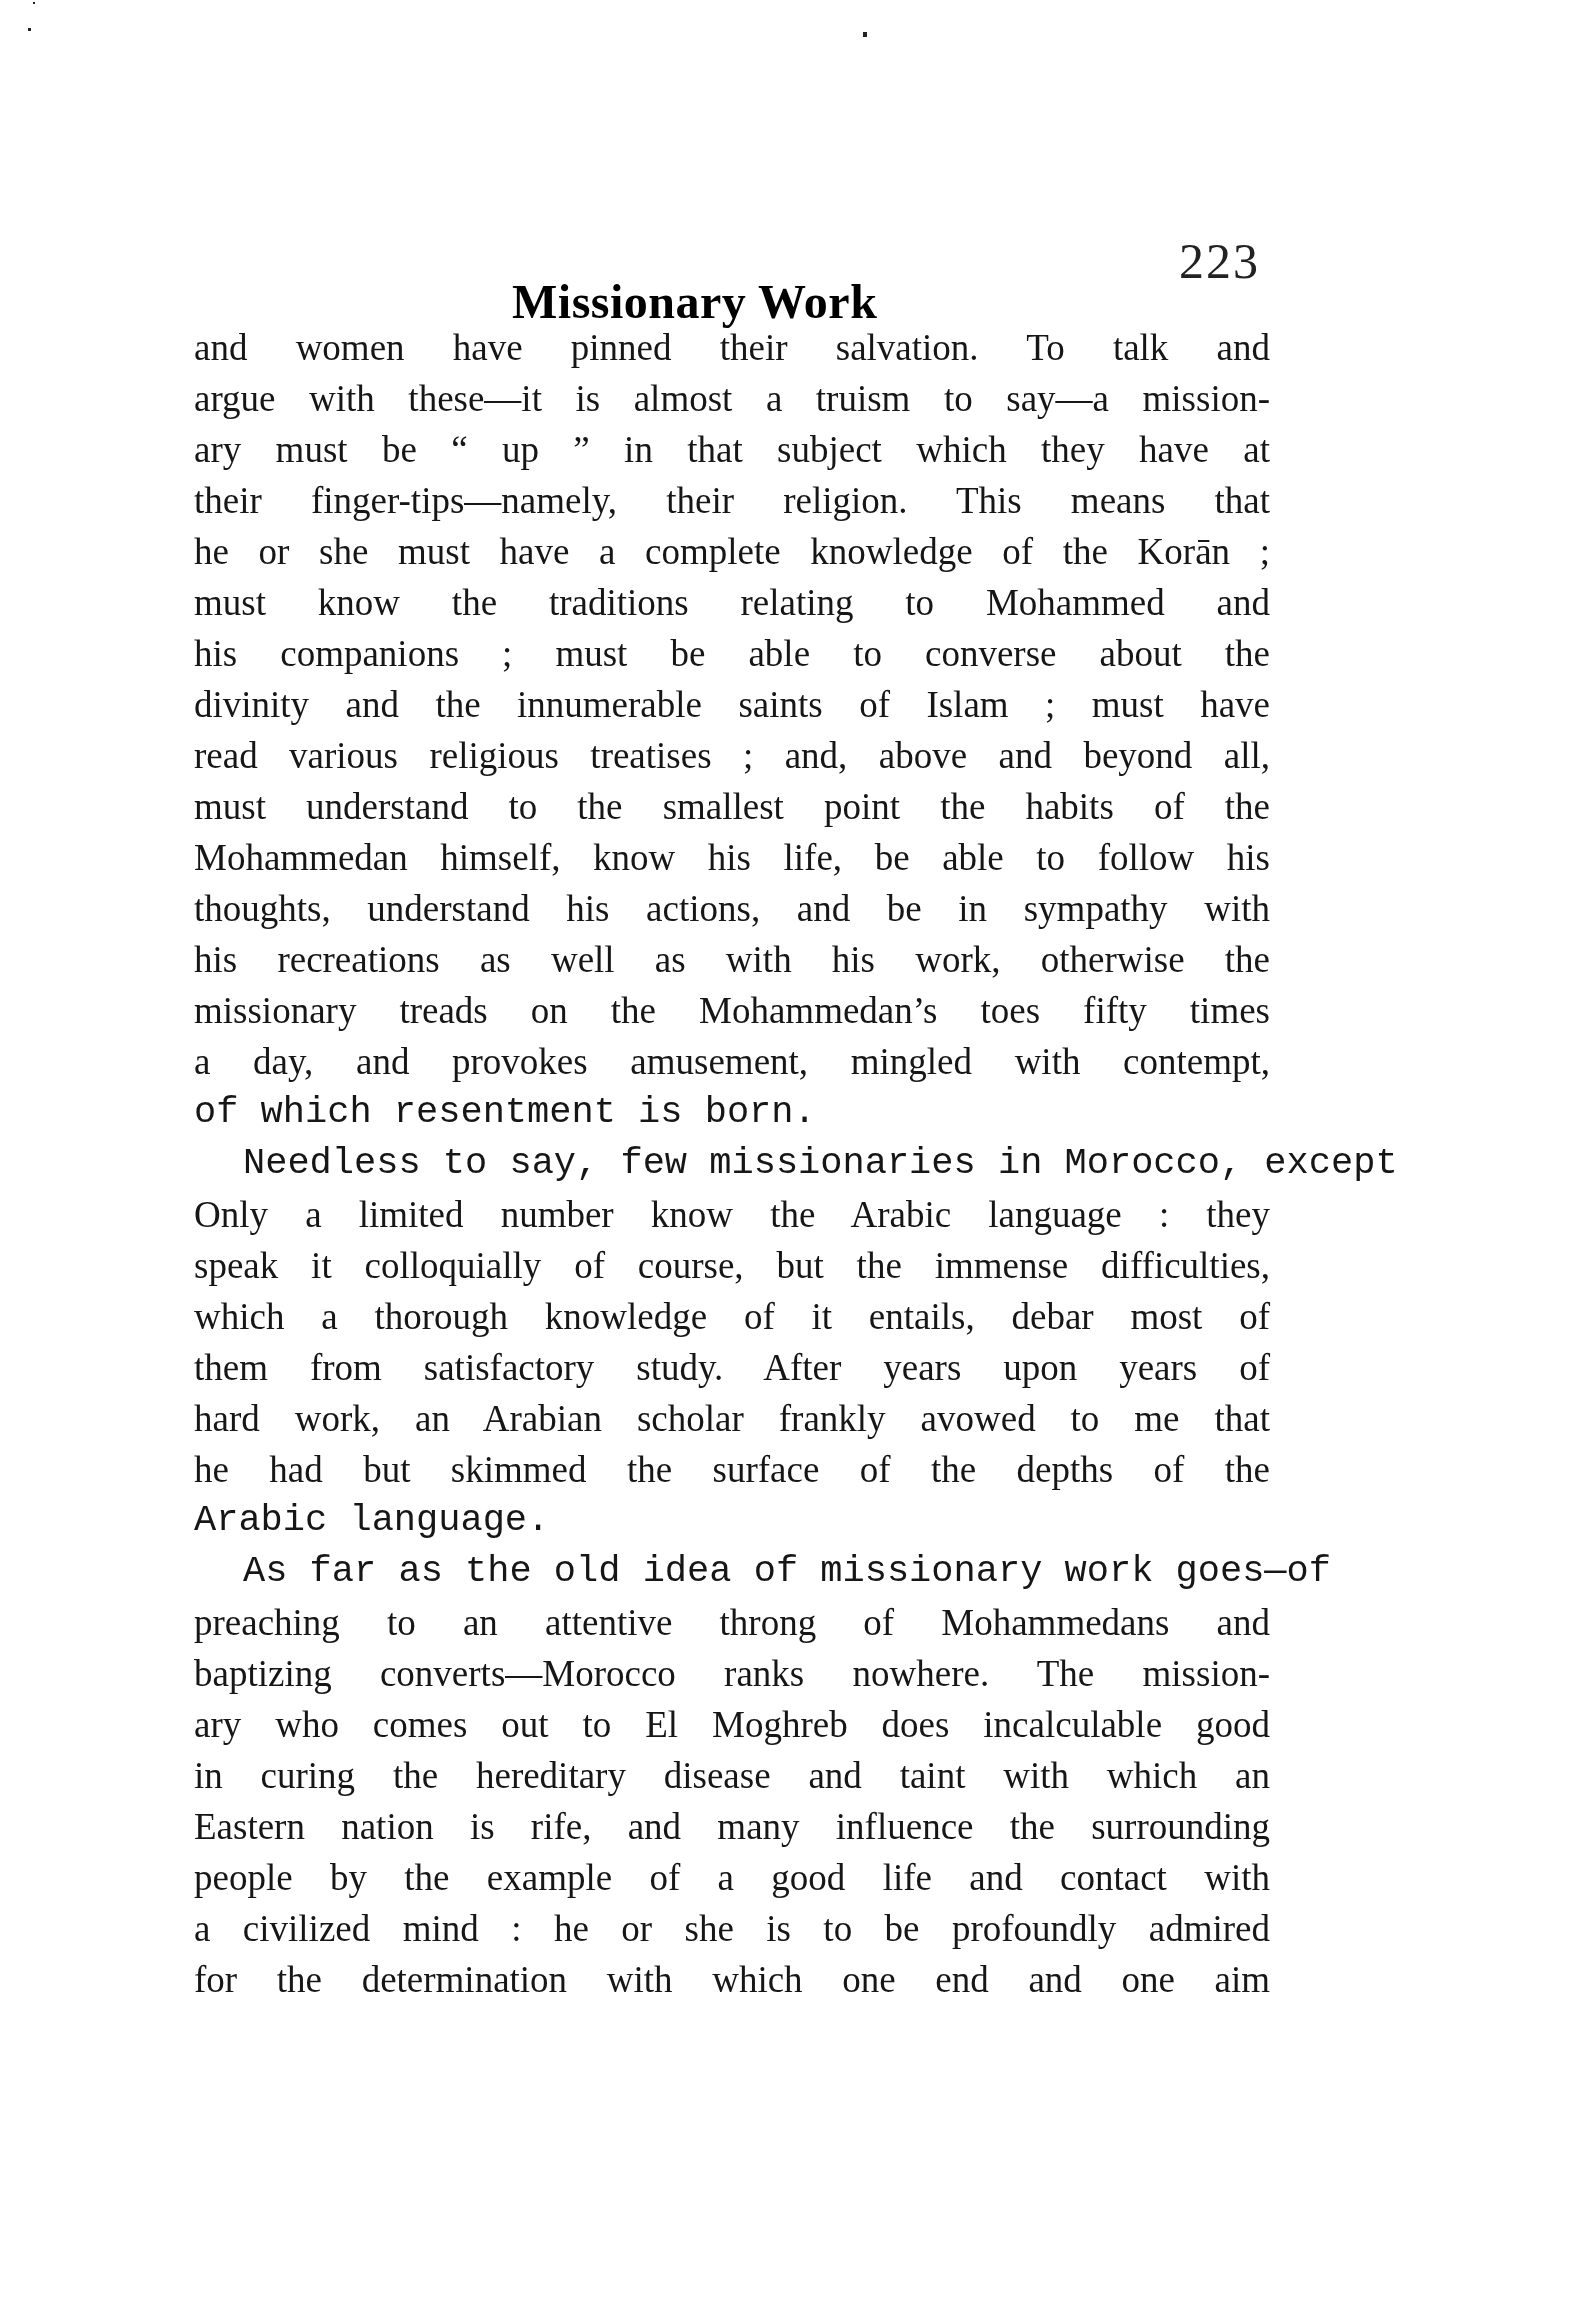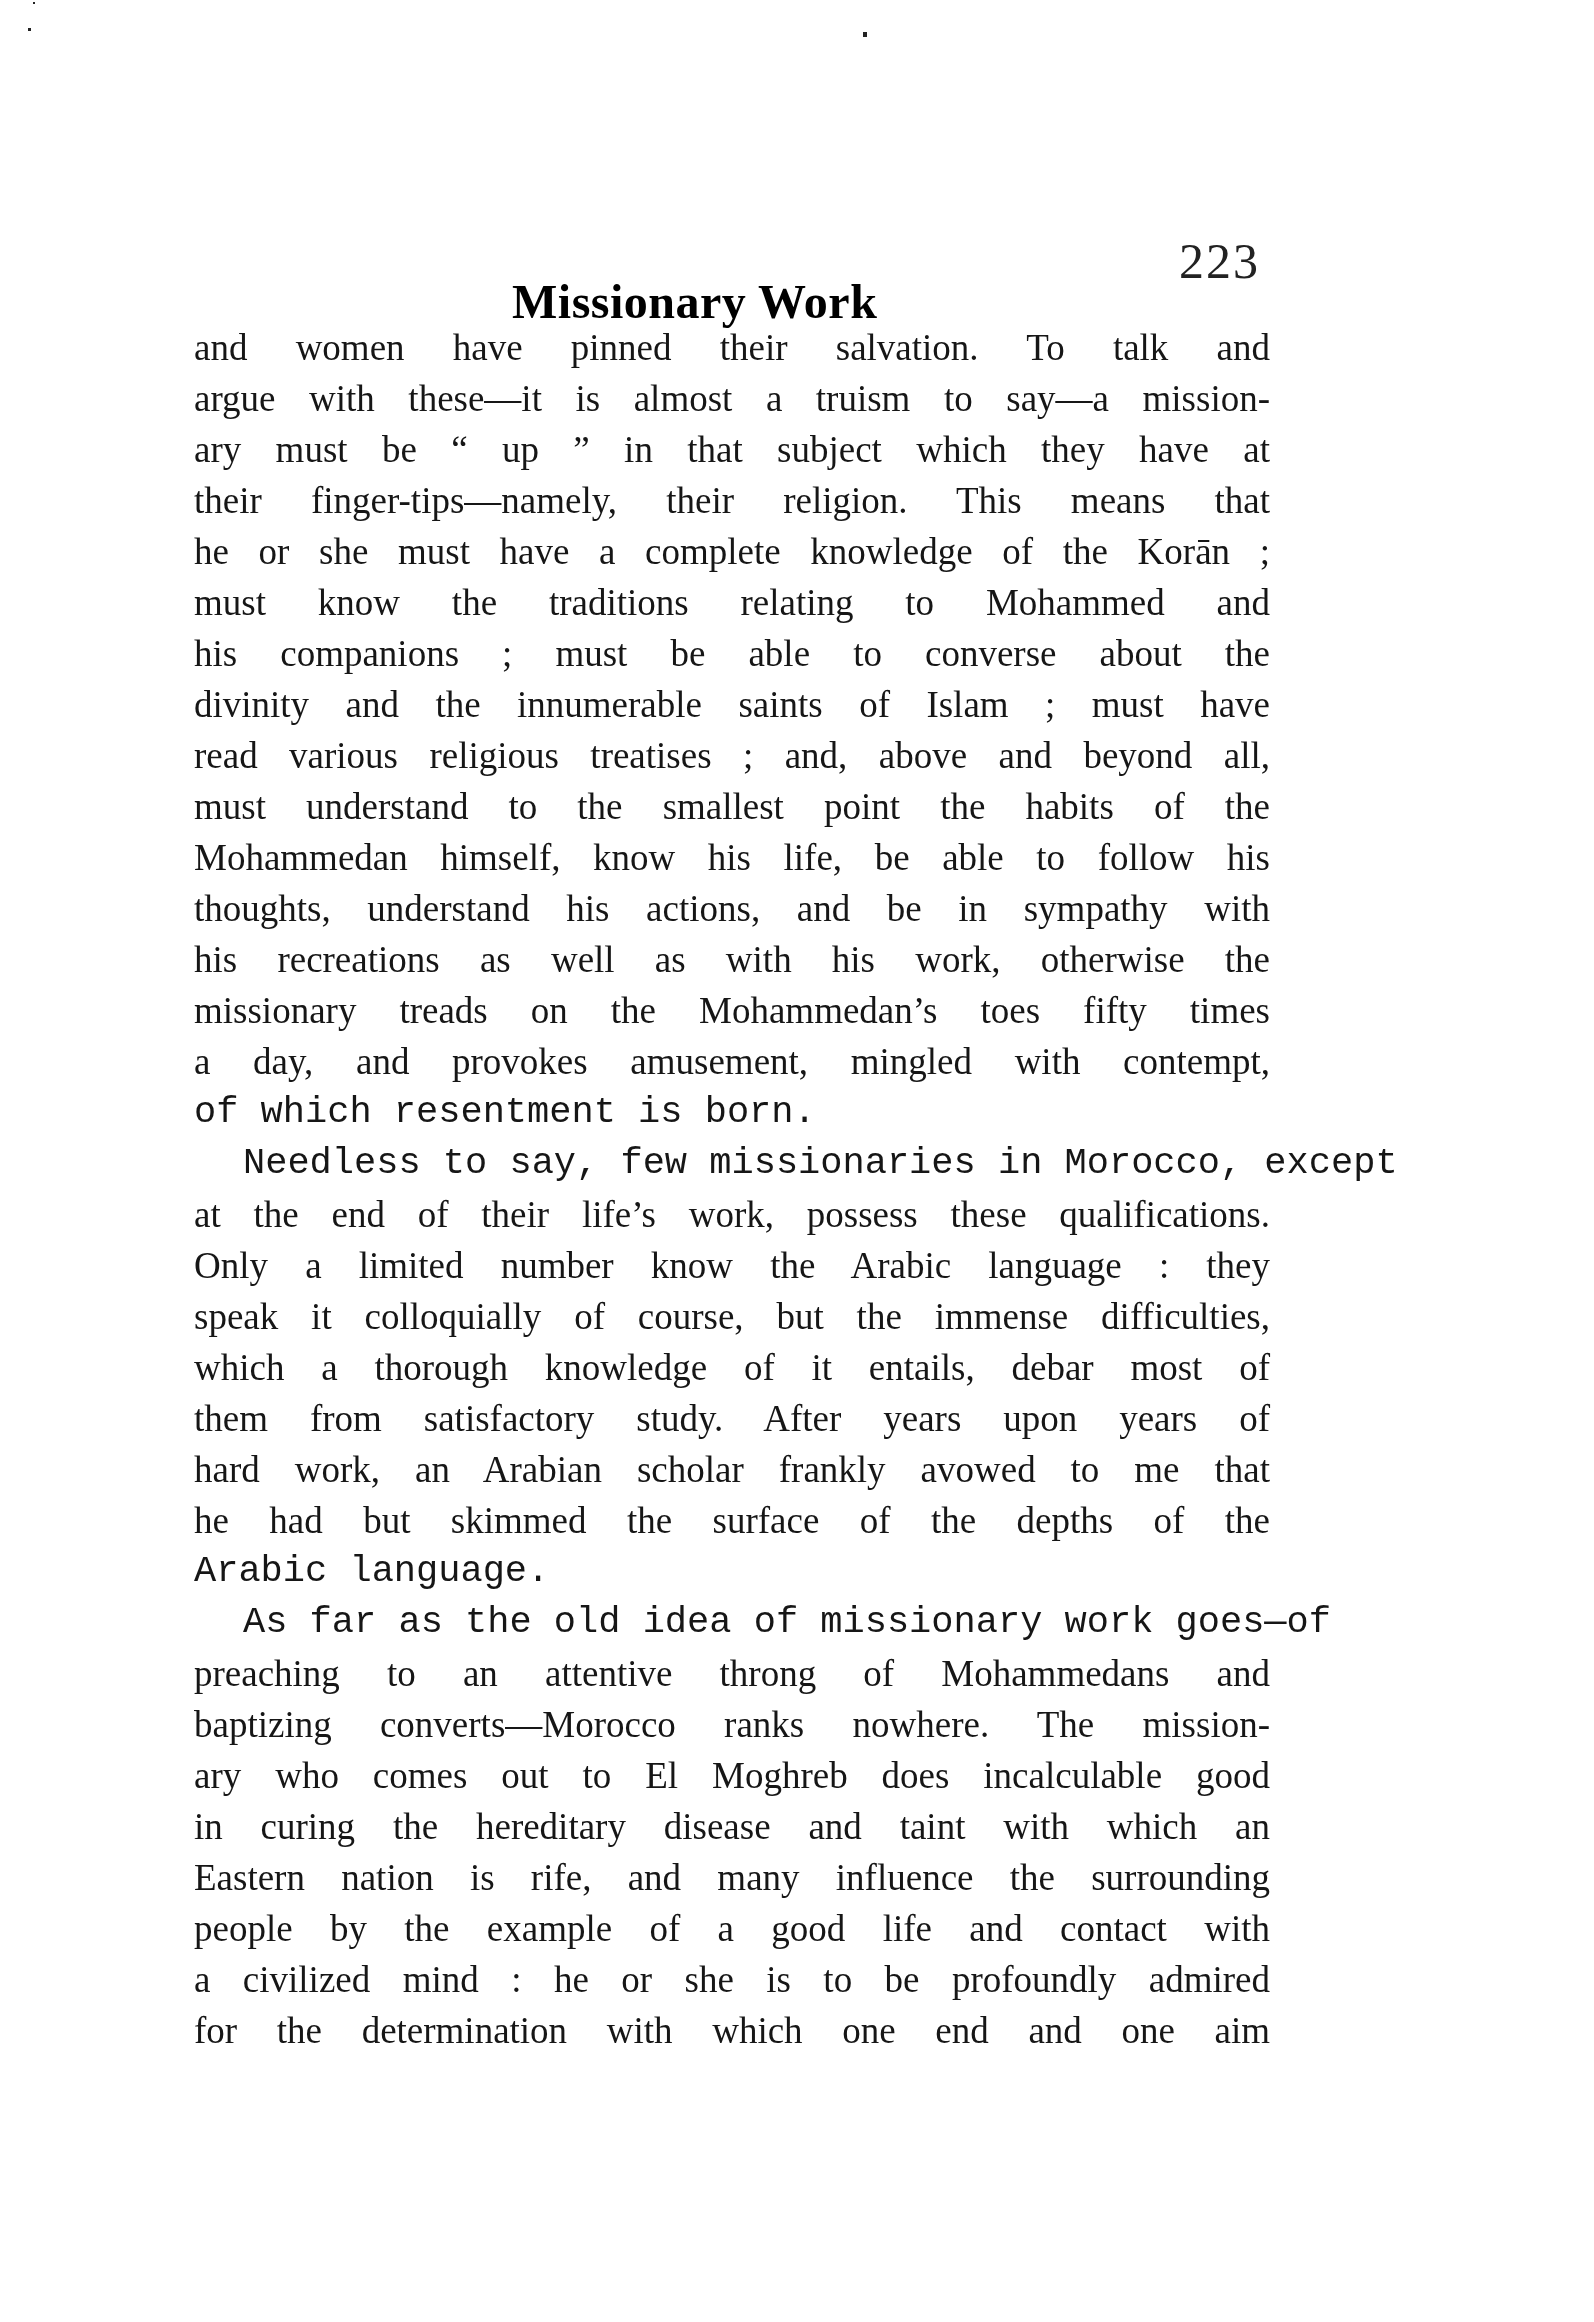--- a/index.html
+++ b/index.html
@@ -95,21 +95,20 @@
   <span class="line">divinity and the innumerable saints of Islam ; must have</span>
   <span class="line">read various religious treatises ; and, above and beyond all,</span>
   <span class="line">must understand to the smallest point the habits of the</span>
   <span class="line">Mohammedan himself, know his life, be able to follow his</span>
   <span class="line">thoughts, understand his actions, and be in sympathy with</span>
   <span class="line">his recreations as well as with his work, otherwise the</span>
   <span class="line">missionary treads on the Mohammedan’s toes fifty times</span>
   <span class="line">a day, and provokes amusement, mingled with contempt,</span>
   <span class="line last">of which resentment is born.</span>
   <span class="line indent">Needless to say, few missionaries in Morocco, except</span>
-  <span class="line">at the end of their life’s work, possess these qualifications.</span>
   <span class="line">Only a limited number know the Arabic language : they</span>
   <span class="line">speak it colloquially of course, but the immense difficulties,</span>
   <span class="line">which a thorough knowledge of it entails, debar most of</span>
   <span class="line">them from satisfactory study.  After years upon years of</span>
   <span class="line">hard work, an Arabian scholar frankly avowed to me that</span>
   <span class="line">he had but skimmed the surface of the depths of the</span>
   <span class="line last">Arabic language.</span>
   <span class="line indent">As far as the old idea of missionary work goes—of</span>
   <span class="line">preaching to an attentive throng of Mohammedans and</span>
   <span class="line">baptizing converts—Morocco ranks nowhere.  The mission-</span>

